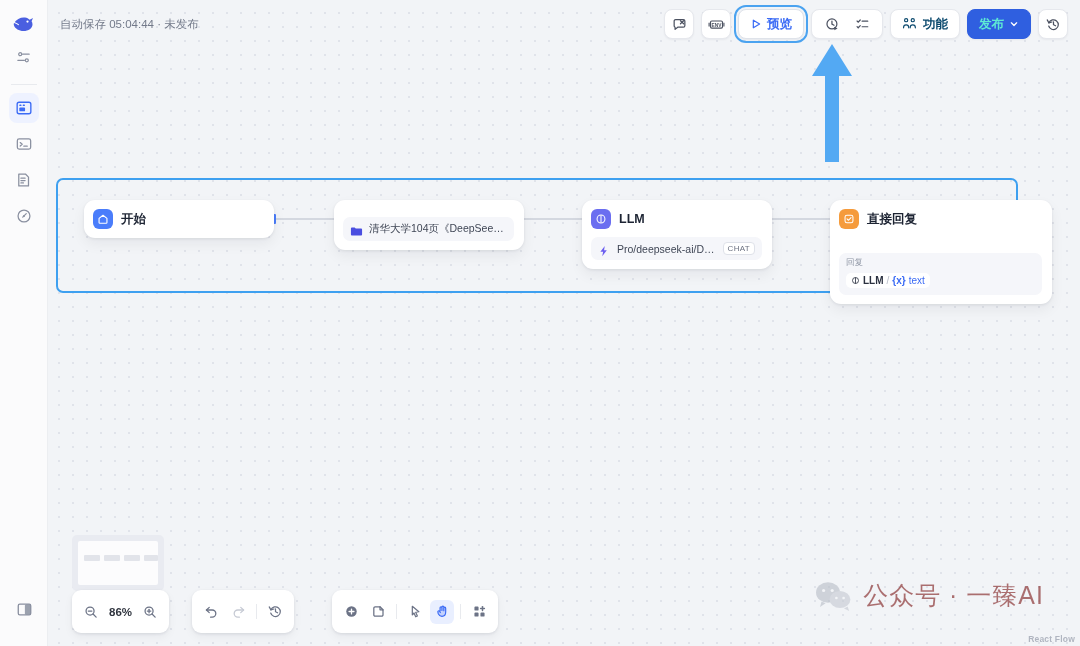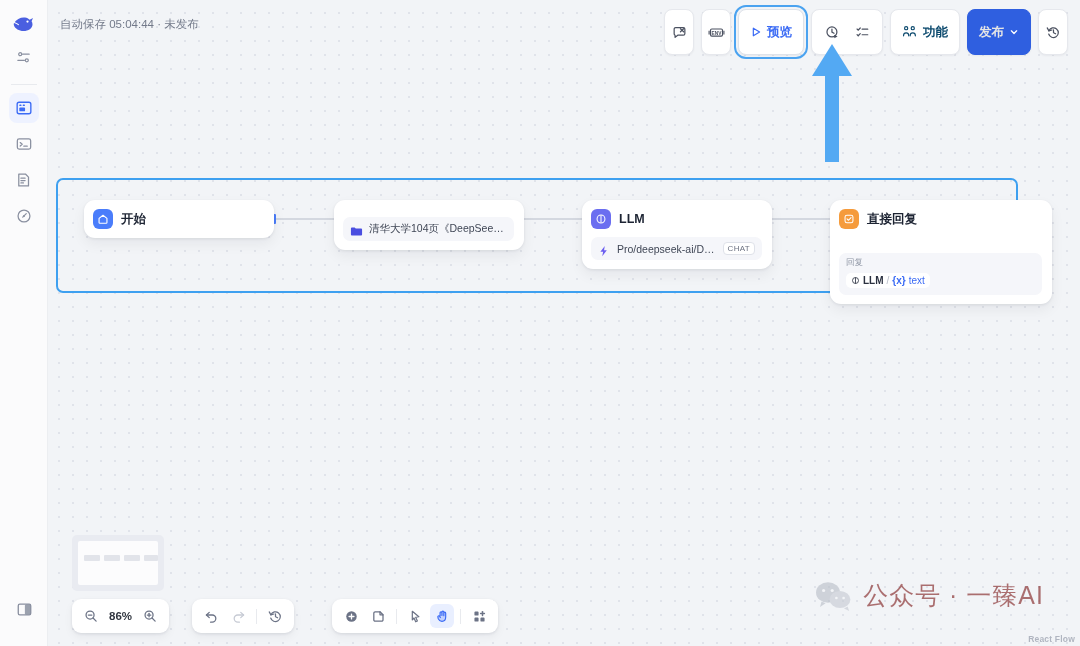--- a/index.html
+++ b/index.html
@@ -51,36 +51,36 @@
   .autosave {
     position: absolute; left: 12px; top: 17px;
     font-size: 11.5px; color: #737a8a; white-space: nowrap;
     pointer-events: auto;
   }
   .toolbar {
     position: absolute; right: 12px; top: 9px;
     display: flex; align-items: center; gap: 7px; pointer-events: auto;
   }
   .tb {
-    height: 46px; background: #ffffff; border: 1px solid #e6e8ed;
+    height: 30px; background: #ffffff; border: 1px solid #e6e8ed;
     border-radius: 8px; display: flex; align-items: center; justify-content: center;
     color: #4b5160; cursor: pointer;
     box-shadow: 0 1px 2px rgba(17,24,39,.05);
   }
   .tb.icon { width: 30px; }
   .tb.group { gap: 4px; padding: 0 7px; }
   .tb.preview {
     padding: 0 11px; gap: 5px; color: #3b6bf5; font-size: 12.5px; font-weight: 600;
     outline: 2px solid #4ba3f0; outline-offset: 2px;
     border-color: #dfe3ea;
   }
   .tb.func { padding: 0 11px; gap: 6px; font-size: 12.5px; font-weight: 600; color: #0c4a6e; }
   .tb.publish {
     padding: 0 11px; gap: 5px; background: #2f5fe0; border-color: #2f5fe0;
-    color: #e5e5e5; font-size: 12.5px; font-weight: 700;
+    color: #5eead4; font-size: 12.5px; font-weight: 700;
   }
   .tb-sub { width: 26px; height: 26px; display: flex; align-items: center; justify-content: center; border-radius: 6px; }
 
   
   .flow { position: absolute; left: 0; top: 0; width: 1032px; height: 646px; }
   .selbox {
     position: absolute; left: 8px; top: 178px; width: 962px; height: 115px;
     border: 2px solid #3ea0f0; border-radius: 7px; background: rgba(255,255,255,0.02);
   }
   .node {
@@ -128,21 +128,21 @@
   .minimap {
     position: absolute; left: 24px; bottom: 55px; width: 92px; height: 56px;
     background: #e9ebf1; border-radius: 5px; padding: 6px;
   }
   .minimap-inner { width: 100%; height: 100%; background: #fcfcfd; border-radius: 2px; position: relative; }
   .mm-node { position: absolute; background: #e2e4ea; border-radius: 1px; height: 6px; top: 14px; }
 
   
   .botbar {
     position: absolute; bottom: 13px; display: flex; align-items: center;
-    background: #ffffff; border-radius: 9px; height: 34px; padding: 0 7px;
+    background: #ffffff; border-radius: 9px; height: 43px; padding: 0 7px;
     box-shadow: 0 1px 3px rgba(16,24,40,.09), 0 4px 10px rgba(16,24,40,.05);
     gap: 3px;
   }
   .bb-btn {
     width: 24px; height: 24px; border-radius: 6px; display: flex;
     align-items: center; justify-content: center; color: #6c7386; cursor: pointer;
   }
   .bb-btn.active { background: #e9efff; color: #3b6bf5; }
   .bb-btn.dim { color: #c6cad4; }
   .zoom-val { font-size: 11.5px; font-weight: 700; color: #30353f; padding: 0 3px; }

